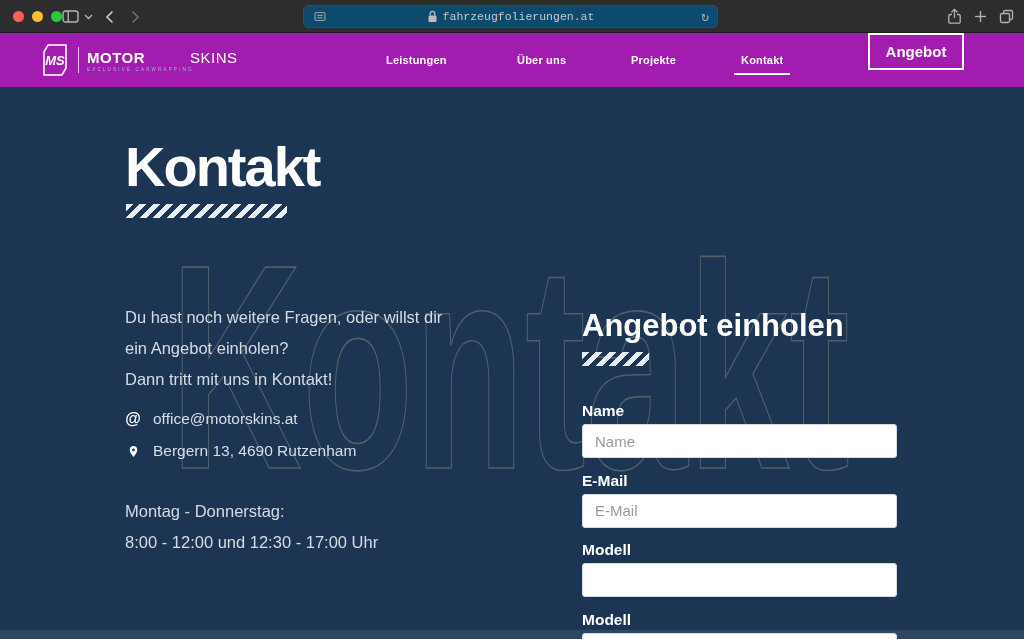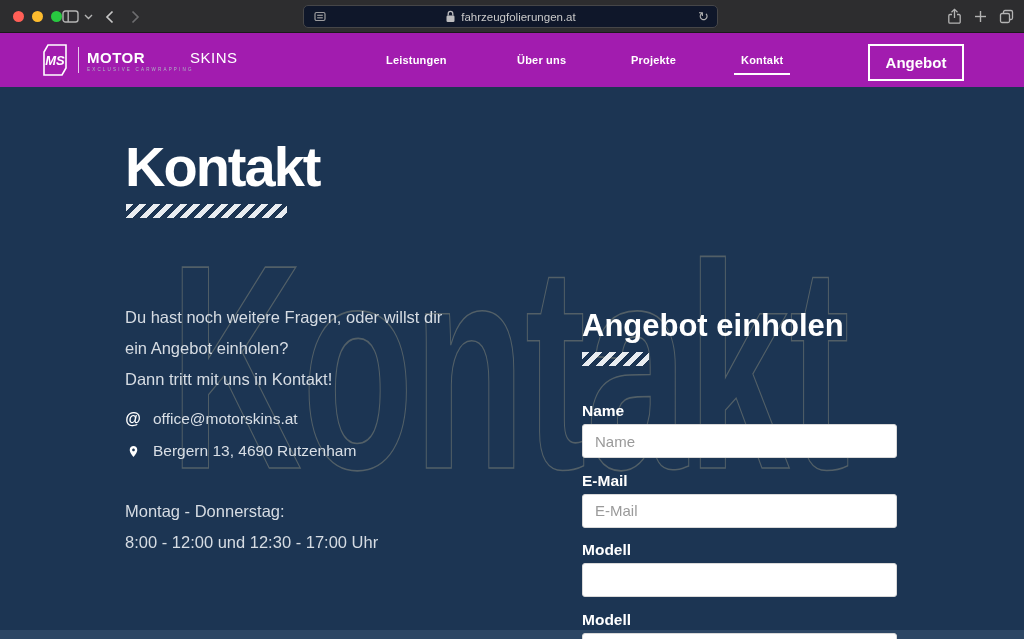--- a/index.html
+++ b/index.html
@@ -7,40 +7,40 @@
   body { font-family:"Liberation Sans", sans-serif; background:#1c3553; }
 
   
   .chrome { position:relative; height:33px; background:#2d2d2f; border-bottom:1px solid #1a1a1a; }
   .lights { position:absolute; left:13px; top:11px; display:flex; gap:8px; }
   .light { width:11px; height:11px; border-radius:50%; }
   .light.red{ background:#ff5f57; } .light.yellow{ background:#febc2e; } .light.green{ background:#28c840; }
   .chrome svg { display:block; }
   .chrome-btn { position:absolute; top:0; height:33px; display:flex; align-items:center; }
   .sidebar-btn{ left:62px; } .sidebar-chevron{ left:84px; } .back-btn{ left:105px; } .fwd-btn{ left:131px; }
-  .url-pill { position:absolute; left:303px; top:5px; width:415px; height:23px; background:#0f172a;
-              border:1px solid #464648; border-radius:5px; display:flex; align-items:center; }
+  .url-pill { position:absolute; left:303px; top:5px; width:415px; height:23px; background:#0c4a6e;
+              border:1px solid #464648; border-radius:5px; display:flex; align-items:center;font-family:Liberation Mono, monospace; }
   .pill-left { position:absolute; left:9px; top:4px; }
   .pill-center { width:100%; display:flex; justify-content:center; align-items:center; gap:5px; }
   .url-text { color:#c9c9c9; font-size:11.5px; }
   .reload { position:absolute; right:8px; top:3px; color:#b0b0b0; font-size:13px; }
   .right-icons { position:absolute; right:10px; top:0; height:33px; display:flex; align-items:center; gap:12px; }
 
   
   .main-nav { position:relative; height:54px; background:#a21caf; }
   .brand { position:absolute; left:40px; top:11px; display:flex; align-items:center; gap:8px; cursor:pointer; }
   .brand-divider { width:1px; height:26px; background:rgba(255,255,255,.75); }
   .brand-text .line1 { color:#fff; font-size:15px; letter-spacing:.5px; }
   .brand-text .line1 b { font-weight:700; } .brand-text .line1 span { font-weight:300;margin-left:45px; }
   .brand-text .tagline { color:#aeb9c4; font-size:4.5px; letter-spacing:2.2px; margin-top:1px; }
   .nav-link { position:absolute; top:50%; transform:translateY(-50%); color:#fff; font-size:11px;
               font-weight:700; letter-spacing:.2px; cursor:pointer; }
   .nav-link.l0{ left:386px; } .nav-link.l1{ left:517px; } .nav-link.l2{ left:631px; } .nav-link.l3{ left:741px; }
   .nav-link.active::after { content:""; position:absolute; left:-7px; right:-7px; bottom:-9px; height:2px; background:#fff; }
-  .cta-btn { position:absolute; left:868px; top:11px; width:96px; height:37px; background:transparent;
+  .cta-btn { position:absolute; left:868px; top:0; width:96px; height:37px; background:transparent;
              border:2px solid #fff; color:#fff; font-family:inherit; font-size:15px; font-weight:700; cursor:pointer; }
 
   
   .content { position:relative; height:552px; background:#1c3553; overflow:hidden; }
   .watermark-svg { position:absolute; inset:0; z-index:0; pointer-events:none; }
   .bottom-band { position:absolute; left:0; right:0; top:543px; height:9px; background:rgba(130,160,195,.16); z-index:1; }
 
   .col-left { position:absolute; left:125px; top:48px; width:400px; z-index:2; }
   .page-title { color:#fff; font-size:56px; font-weight:700; letter-spacing:-2px; line-height:64px; }
   .stripes { height:14px; margin-top:5px;

